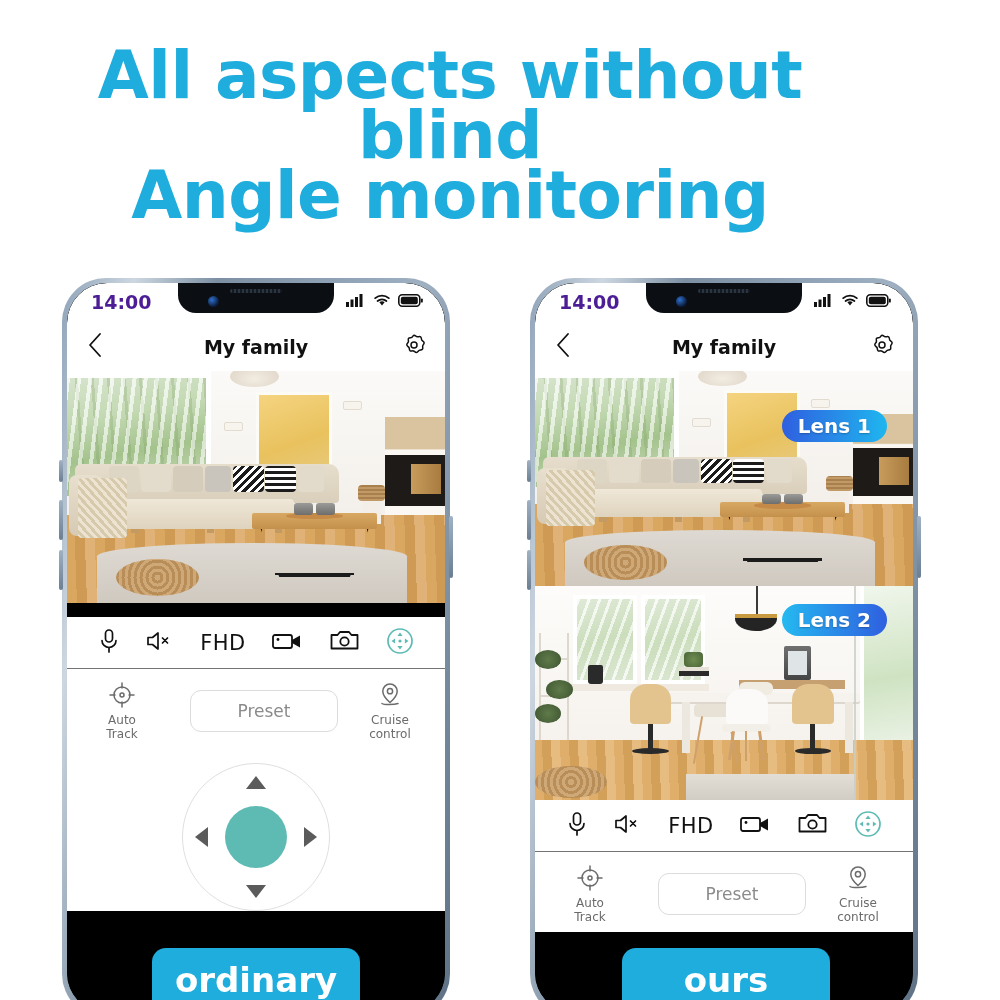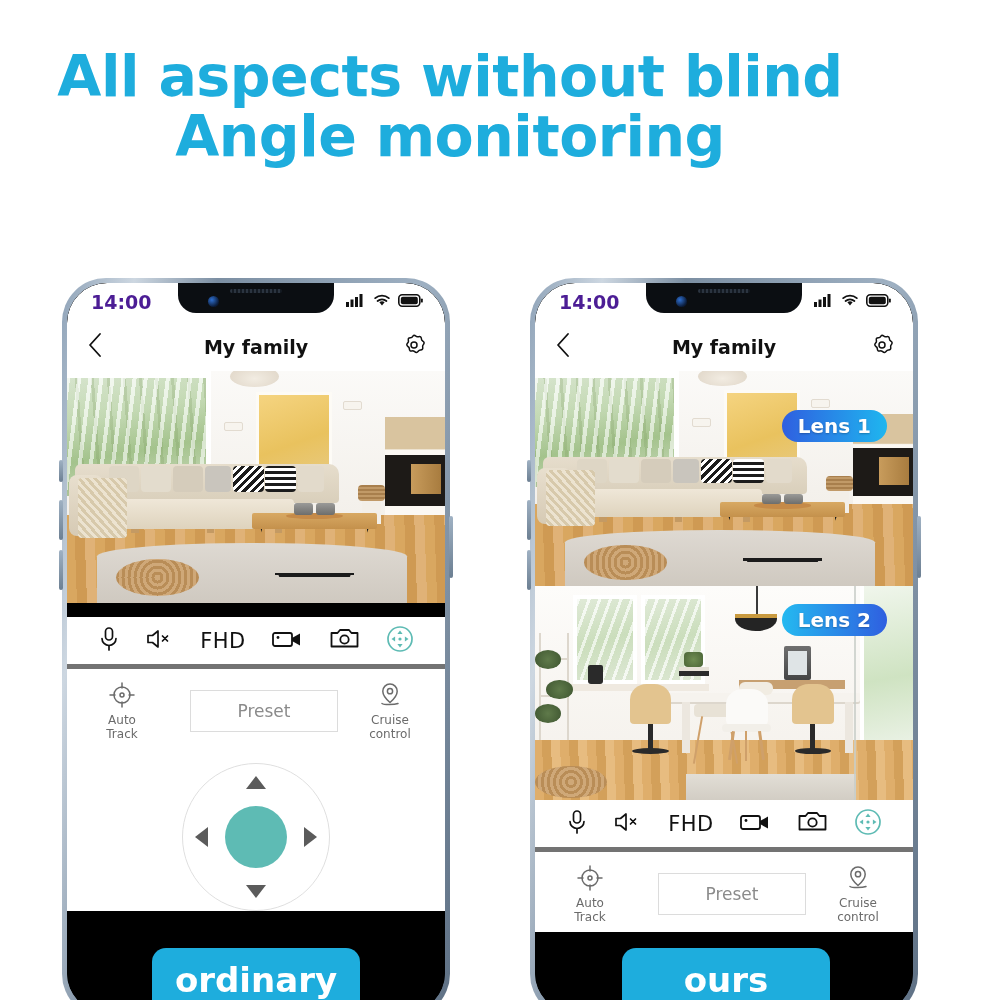--- a/index.html
+++ b/index.html
@@ -10,21 +10,21 @@
     overflow: hidden;
   }
   .page { position: relative; width: 1000px; height: 1000px; background: #fff; }
 
   
   .headline {
     position: absolute; top: 46px; left: 0; width: 900px;
     text-align: center;
     color: #1eaddd;
     font-weight: 700;
-    font-size: 57px;
+    font-size: 66px;
     line-height: 60px;
     letter-spacing: -0.5px;
     font-family: "DejaVu Sans", sans-serif;
   }
   .headline .l2 { display: block; }
   .subhead {
     position: absolute; top: 180px; left: 0; width: 1000px;
     text-align: center;
     color: #222;
     font-size: 33px;
@@ -262,32 +262,32 @@
     text-shadow: 0 1px 2px rgba(0,0,0,.25);
   }
   .lens1 { right: 26px; top: 39px; background: linear-gradient(90deg,#2f5fe0 0%,#1fb6ef 100%); }
   .lens2 { right: 26px; top: 18px; background: linear-gradient(90deg,#25b9f0 0%,#2f5fe0 100%); }
 
   
   .ctrl-wrap { background:#fff; }
   .divider-black { height: 14px; background: #000; }
   .toolbar {
     height: 52px; display: flex; align-items: center; justify-content: space-around;
-    padding: 0 18px; background: #fff; border-bottom: 5px solid #737373;
+    padding: 0 18px; background: #fff; border-bottom: 1px solid #737373;
   }
   .fhd-label { font-size: 21px; color: #111; font-family:"DejaVu Sans",sans-serif; letter-spacing:.5px; }
 
   .row2 {
     display:flex; align-items:center; justify-content:space-between;
     padding: 12px 18px 8px; background:#fff;
   }
   .mini { display:flex; flex-direction:column; align-items:center; width:74px; }
   .mini .lbl { font-size: 12px; color:#6b6b6b; line-height:14px; text-align:center; margin-top:4px; font-family:"DejaVu Sans",sans-serif; }
   .preset-btn {
-    border:1px solid #dcdcdc; border-radius:0; color:#8b8b8b;
+    border:1px solid #dcdcdc; border-radius:11px; color:#8b8b8b;
     font-size:17px; padding:10px 46px; background:#fff; font-family:"DejaVu Sans",sans-serif;margin-left:16px;
   }
 
   
   .dpad-wrap { display:flex; justify-content:center; padding-top: 14px; background:#fff; }
   .dpad {
     position:relative; width:148px; height:148px; border-radius:50%;
     border:1px solid #dfdfdf; background:#fff;
   }
   .dpad .center {

